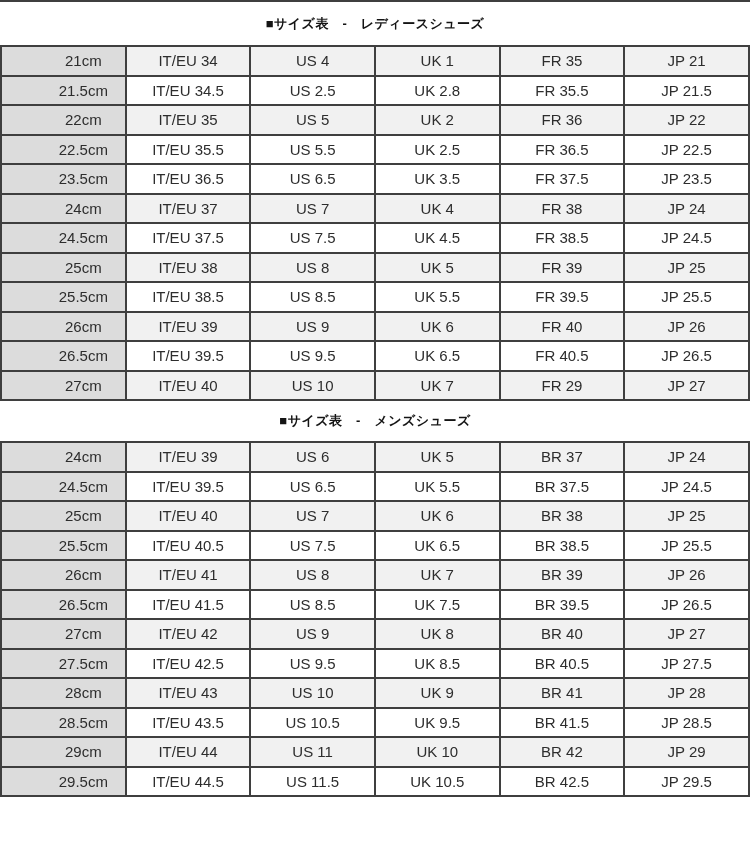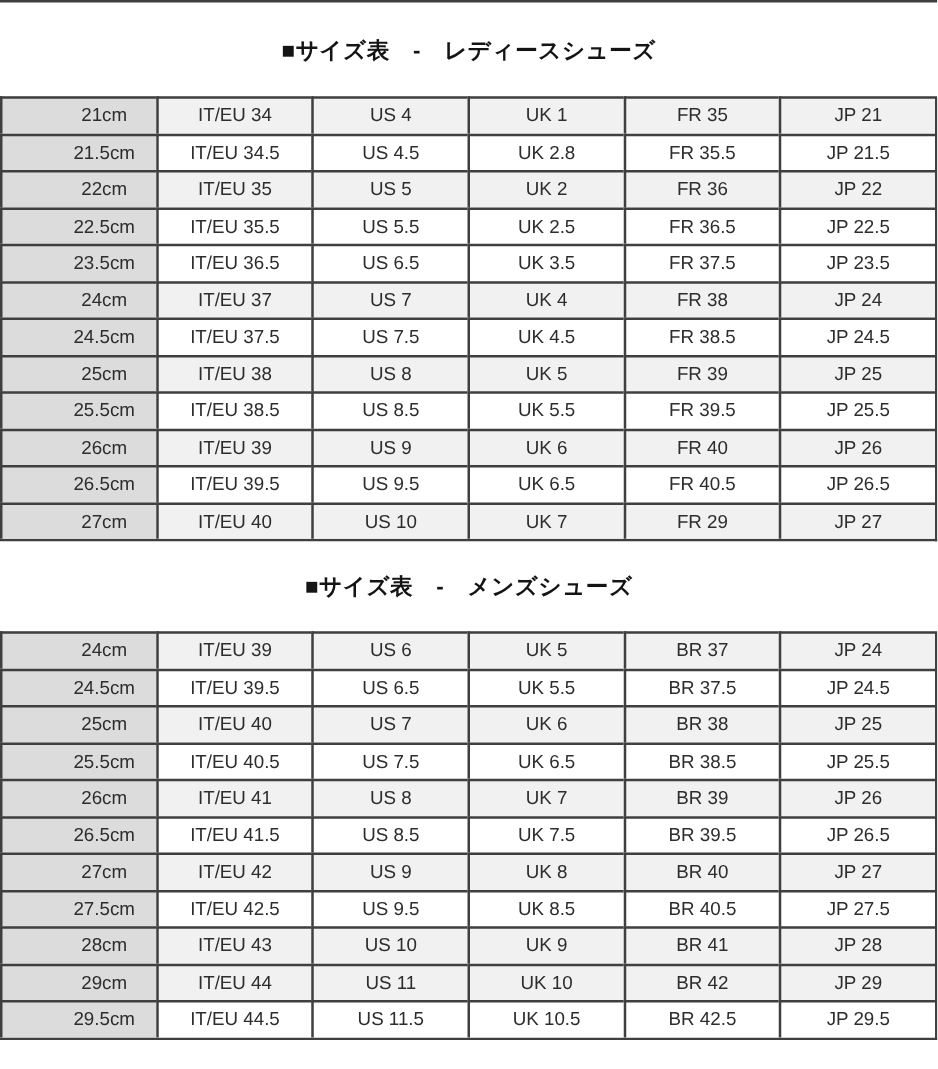--- a/index.html
+++ b/index.html
@@ -13,26 +13,26 @@
     background: var(--page-bg, #ffffff);
     font-family: "Liberation Sans", sans-serif;
     overflow: hidden;
   }
   .top-rule {
     width: 100%;
     height: 0;
     border-top: 2px solid var(--border-color, #3f3f3f);
   }
   .section-title {
-    margin: 16px;
+    margin: 0;
     height: 43px;
     display: flex;
     align-items: center;
     justify-content: center;
-    font-size: 18px;
+    font-size: 13px;
     font-weight: bold;
     letter-spacing: 0.5px;
     color: var(--title-color, #141414);
   }
   .mens .section-title {
     height: 40px;
     border-radius: 10px;
   }
   table.size-table {
     width: 100%;
@@ -81,21 +81,21 @@
             <td>21cm</td>
             <td>IT/EU 34</td>
             <td>US 4</td>
             <td>UK 1</td>
             <td>FR 35</td>
             <td>JP 21</td>
           </tr>
           <tr class="even">
             <td>21.5cm</td>
             <td>IT/EU 34.5</td>
-            <td>US 4.5</td>
+            <td>US 2.5</td>
             <td>UK 2.8</td>
             <td>FR 35.5</td>
             <td>JP 21.5</td>
           </tr>
           <tr class="odd">
             <td>22cm</td>
             <td>IT/EU 35</td>
             <td>US 5</td>
             <td>UK 2</td>
             <td>FR 36</td>
@@ -246,20 +246,28 @@
             <td>JP 27.5</td>
           </tr>
           <tr class="odd">
             <td>28cm</td>
             <td>IT/EU 43</td>
             <td>US 10</td>
             <td>UK 9</td>
             <td>BR 41</td>
             <td>JP 28</td>
           </tr>
+          <tr class="even">
+            <td>28.5cm</td>
+            <td>IT/EU 43.5</td>
+            <td>US 10.5</td>
+            <td>UK 9.5</td>
+            <td>BR 41.5</td>
+            <td>JP 28.5</td>
+          </tr>
           <tr class="odd">
             <td>29cm</td>
             <td>IT/EU 44</td>
             <td>US 11</td>
             <td>UK 10</td>
             <td>BR 42</td>
             <td>JP 29</td>
           </tr>
           <tr class="even">
             <td>29.5cm</td>

